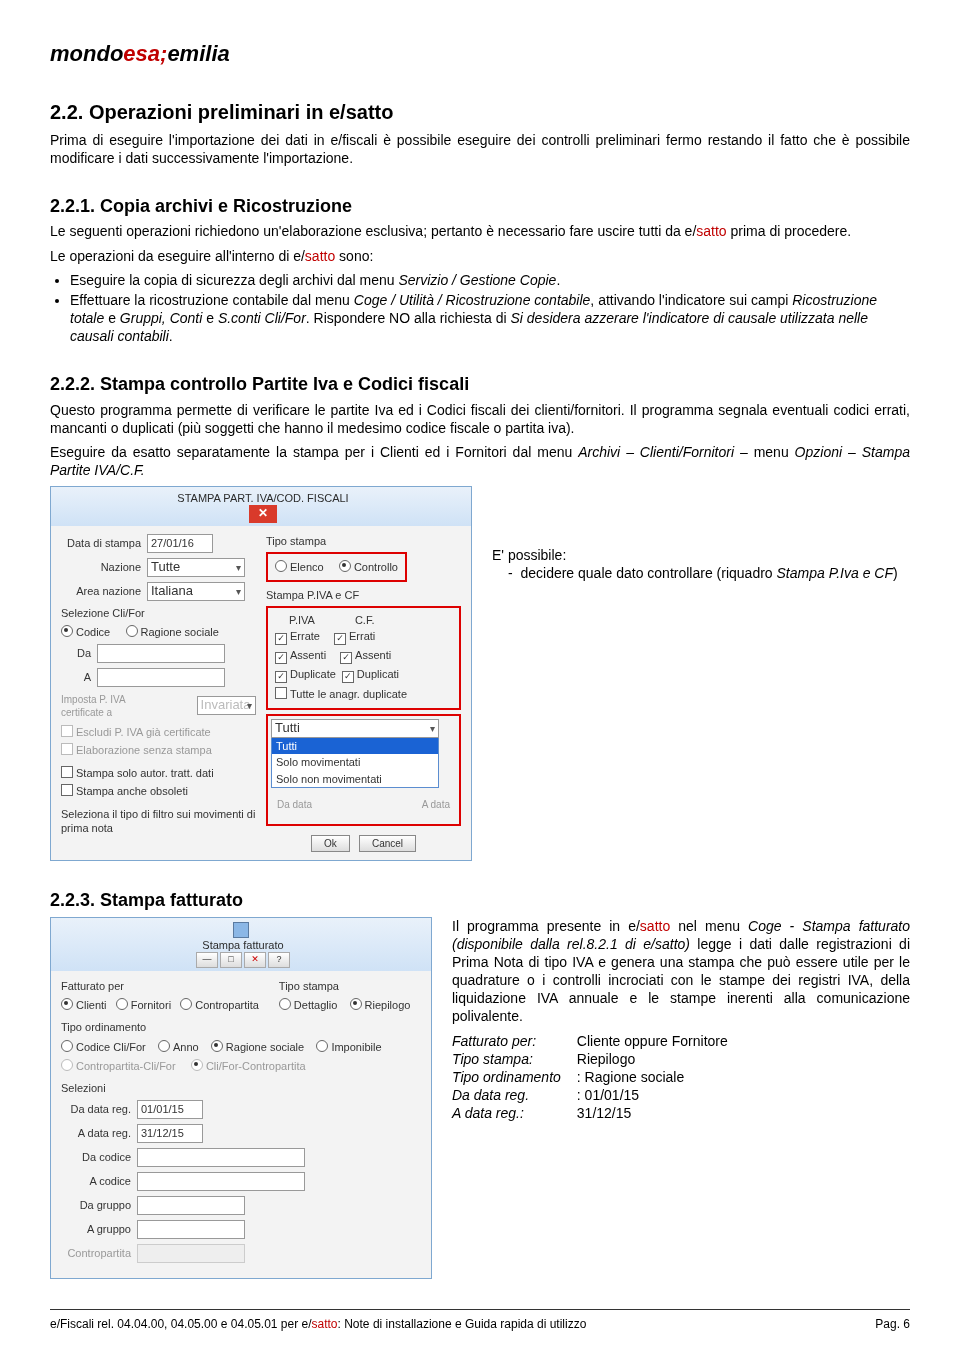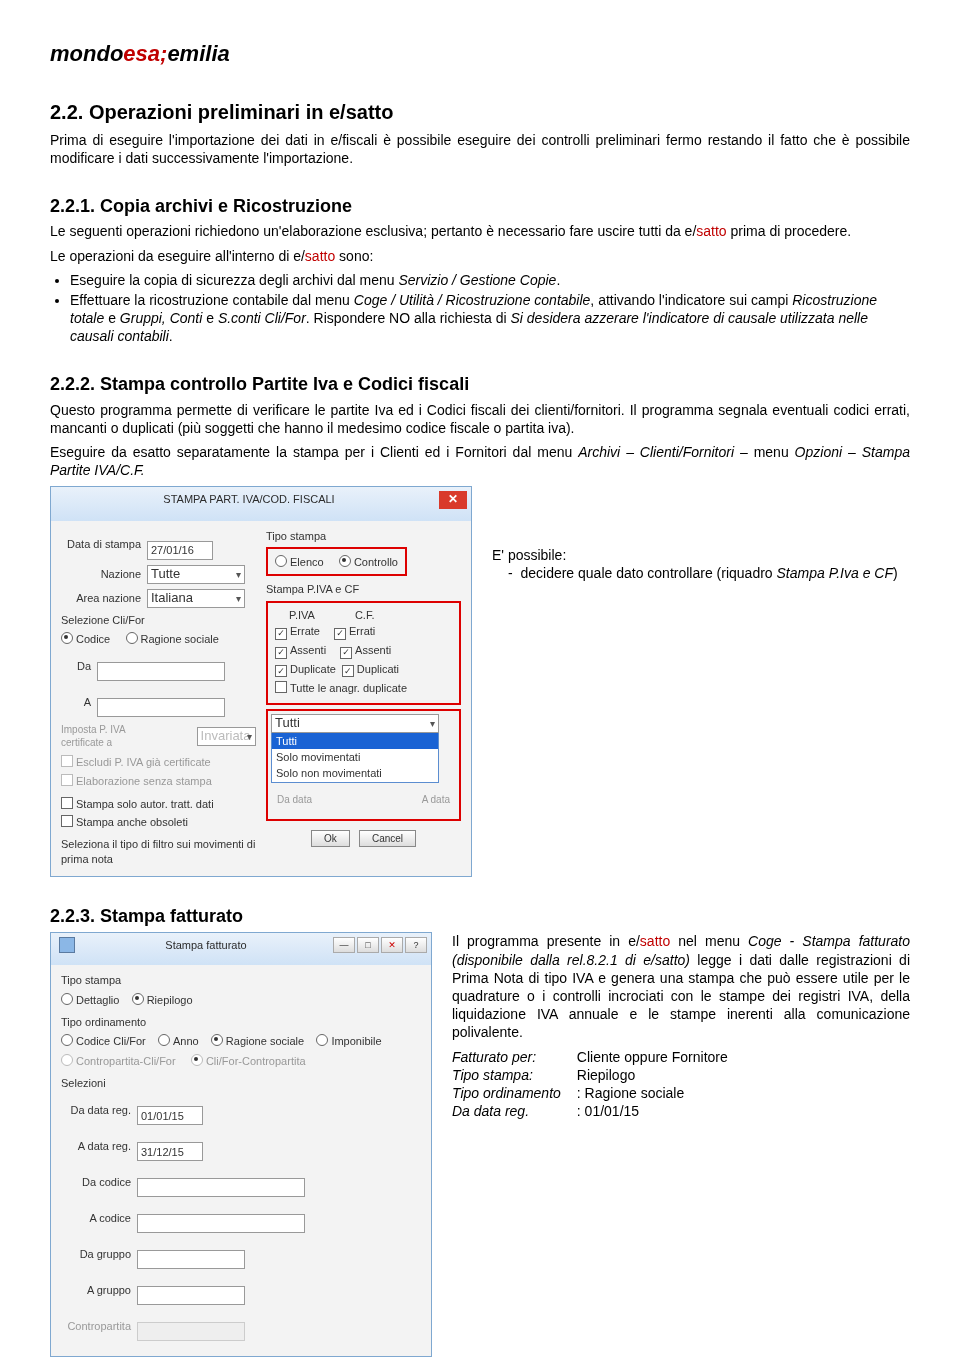--- a/index.html
+++ b/index.html
@@ -46,23 +46,24 @@
     border: 1px solid #7fa8d0;
     background: #fff;
     font-size: 11px;
     color: #333;
     display: inline-block;
   }
   .dialog-titlebar {
     background: linear-gradient(#e9f1fa, #cfe2f6);
     display: flex;
     align-items: center;
-    padding: 4px 4px 12px 8px;
+    padding: 4px 4px 3px 8px;
     font-size: 11px;
     position: relative;
+    flex-direction: column;
   }
   .dialog-title {
     flex: 1;
     text-align: center;
     font-size: 11px;
     color: #2b2b2b;
   }
   .close-btn {
     background: #d93a2b;
     color: #fff;
@@ -90,21 +91,20 @@
   .lbl { color: #333; font-size: 11px; }
   .greylbl { color: #999; }
   .inp {
     border: 1px solid #999;
     background: #fff;
     padding: 1px 3px;
     font-size: 11px;
     height: 15px;
     display: inline-flex;
     align-items: center;
-    margin-top: 12px;
   }
   .sel {
     border: 1px solid #999;
     background: #fff;
     padding: 1px 3px;
     font-size: 13px;
     height: 15px;
     display: inline-flex;
     align-items: center;
     position: relative;
@@ -344,20 +344,30 @@
       <span class="dialog-title">Stampa fatturato</span>
       <div class="win-btns">
         <div class="win-btn">—</div>
         <div class="win-btn">□</div>
         <div class="win-btn" style="color:#c00;">✕</div>
         <div class="win-btn">?</div>
       </div>
     </div>
     <div class="dialog-body">
       <div style="display:flex; gap:20px;">
+        <div>
+          <div class="grouplabel">Fatturato per</div>
+          <div>
+            <span class="radio checked"></span><span class="lbl">Clienti</span>
+            &nbsp;
+            <span class="radio"></span><span class="lbl">Fornitori</span>
+            &nbsp;
+            <span class="radio"></span><span class="lbl">Contropartita</span>
+          </div>
+        </div>
         <div>
           <div class="grouplabel">Tipo stampa</div>
           <div>
             <span class="radio"></span><span class="lbl">Dettaglio</span>
             &nbsp;&nbsp;
             <span class="radio checked"></span><span class="lbl">Riepilogo</span>
           </div>
         </div>
       </div>
       <div class="grouplabel" style="margin-top:8px;">Tipo ordinamento</div>
@@ -422,20 +432,24 @@
             <td>Riepilogo</td>
           </tr>
       <tr>
             <td class="italic">Tipo ordinamento</td>
             <td>: Ragione sociale</td>
           </tr>
       <tr>
             <td class="italic">Da data reg.</td>
             <td>: 01/01/15</td>
           </tr>
+      <tr>
+            <td class="italic">A data reg.:</td>
+            <td>31/12/15</td>
+          </tr>
     </tbody>
       </table>
   </div>
 </div>
 
 <hr class="footer-hr">
 <div class="footer-row">
   <div>
     <span>e/Fiscali rel. 04.04.00, 04.05.00 e 04.05.01 per e/</span><span class="red">satto</span><span>: Note di installazione e Guida rapida di utilizzo</span>
   </div>

